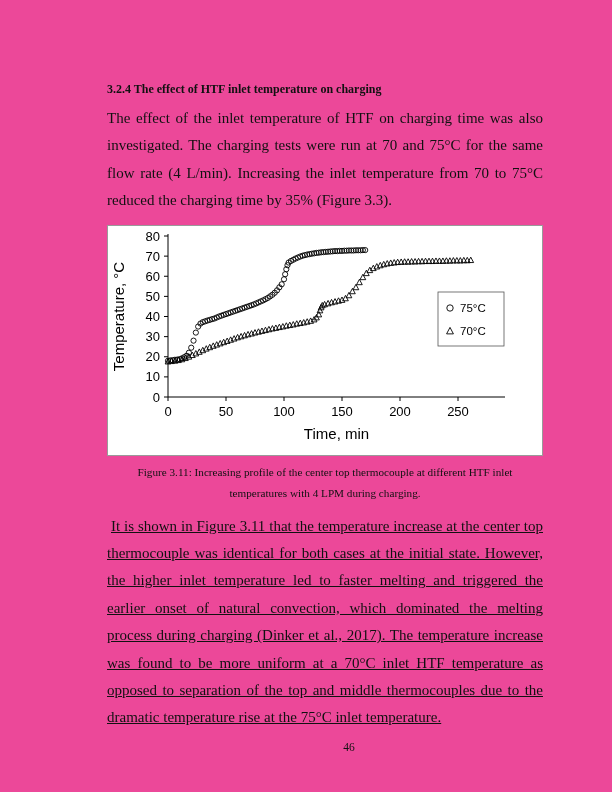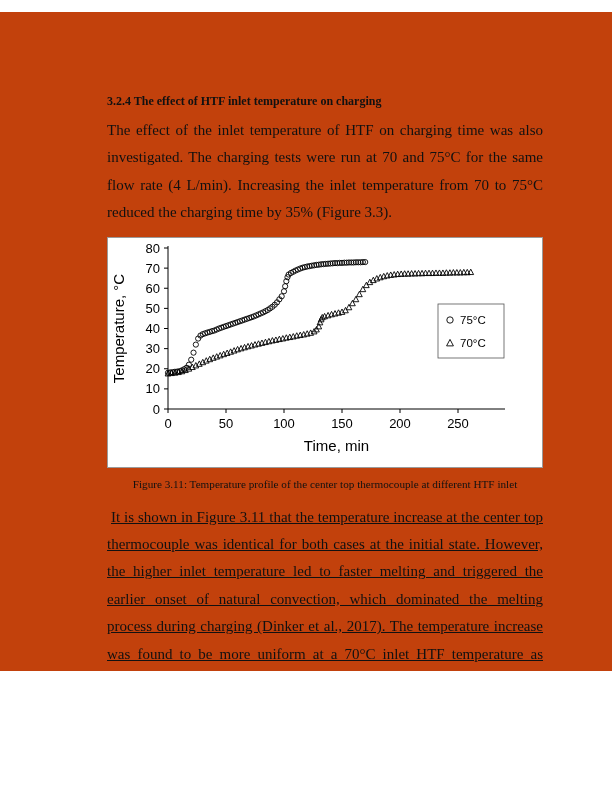--- a/index.html
+++ b/index.html
@@ -1,23 +1,22 @@
 <!DOCTYPE html>
 <html><head>
 <meta charset="utf-8">
 <style>
   html,body{margin:0;padding:0;background:#ffffff;}
   .page{
     position:relative;
-    width:612px;height:659px;
-    background:#c2410c;
+    width:612px;height:792px;
+    background:#ec4899;
     font-family:"Liberation Serif", serif;
     color:#111111;
     overflow:hidden;
-    margin-top:12px;
   }
   .content{
     position:absolute;
     left:107px;top:80px;
     width:436px;
   }
   .heading{
     font-size:12px;
     font-weight:bold;
     margin:0 0 7px 0;
@@ -291,21 +290,22 @@
             <rect x="330" y="66" width="66" height="54" fill="#ffffff" stroke="#555" stroke-width="0.8"></rect>
             <circle cx="342" cy="82" r="3.2" fill="none" stroke="#000" stroke-width="0.9"></circle>
             <text x="352" y="86" font-size="11.5" font-family="Liberation Sans, sans-serif" fill="#000">75°C</text>
             <polygon points="342,101.4 338.58,107.88 345.42,107.88" fill="none" stroke="#000" stroke-width="0.9"></polygon>
             <text x="352" y="109" font-size="11.5" font-family="Liberation Sans, sans-serif" fill="#000">70°C</text>
           </g>
         </svg>
     </div>
 
     <div class="caption">
-      <div>Figure 3.11: Temperature profile of the center top thermocouple at different HTF inlet</div>
+      <div>Figure 3.11: Increasing profile of the center top thermocouple at different HTF inlet</div>
+      <div>temperatures with 4 LPM during charging.</div>
     </div>
 
     <p class="body-text para2">It is shown in Figure 3.11 that the temperature increase at the center top thermocouple was identical for both cases at the initial state. However, the higher inlet temperature led to faster melting and triggered the earlier onset of natural convection, which dominated the melting process during charging (Dinker et al., 2017). The temperature increase was found to be more uniform at a 70°C inlet HTF temperature as opposed to separation of the top and middle thermocouples due to the dramatic temperature rise at the 75°C inlet temperature.</p>
 
   </div>
 
   <div class="page-number">46</div>
 </div>
 
 </body></html>

